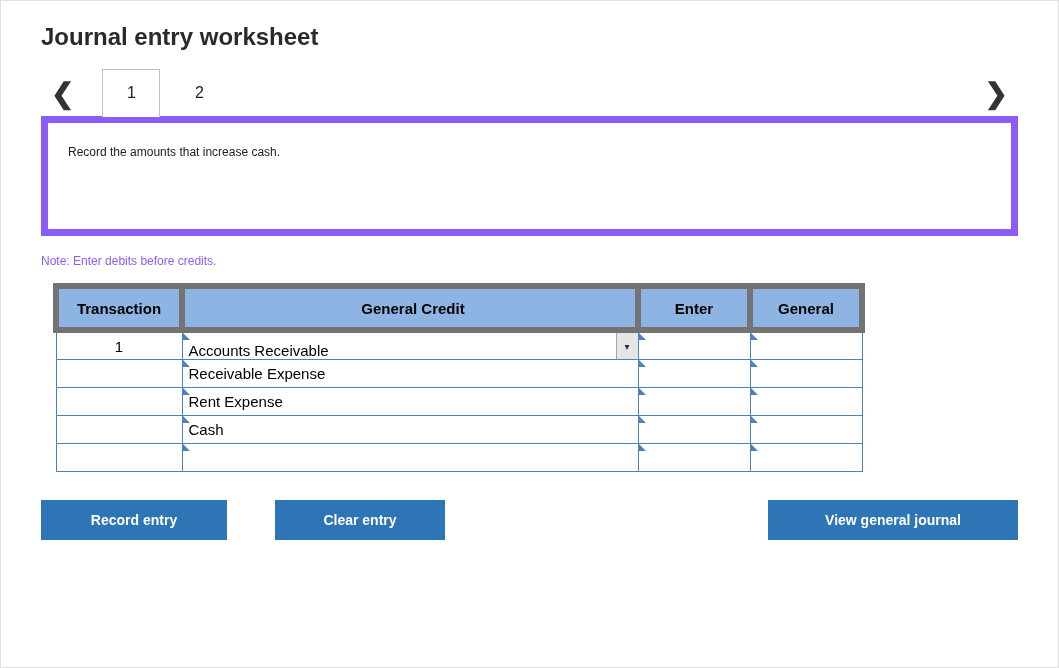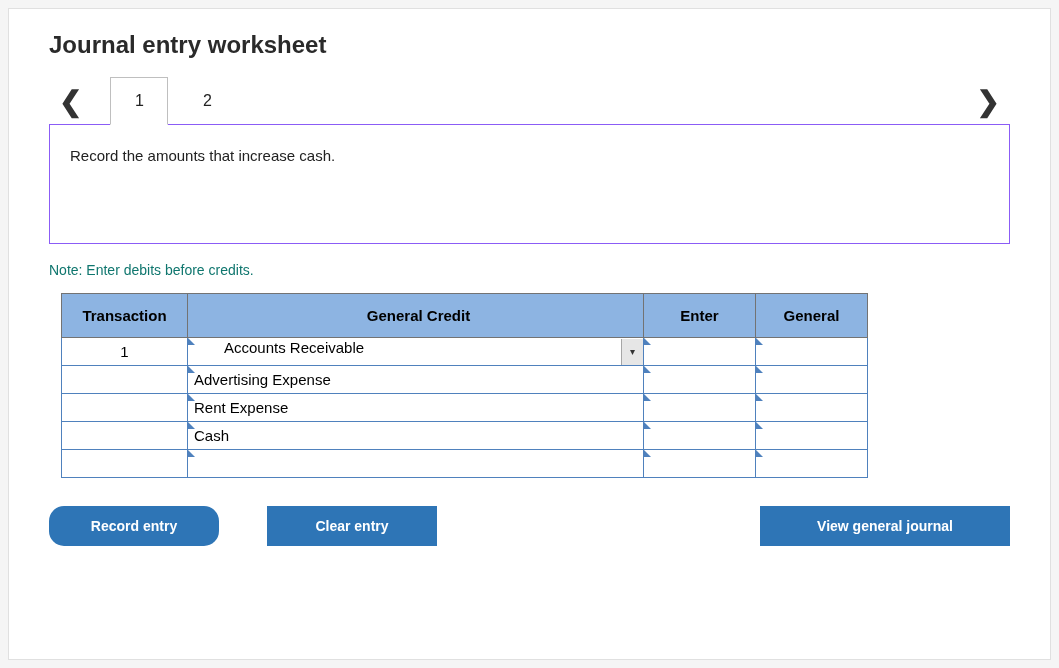--- a/index.html
+++ b/index.html
@@ -3,21 +3,20 @@
   <meta charset="utf-8">
   <style>
     * { box-sizing: border-box; margin: 0; padding: 0; }
     body {
       font-family: Verdana, Arial, sans-serif;
       background: #f0f0f0;
       padding: 0;
     }
     .outer {
       background: #f5f5f5;
-      padding: 8px;
       width: 1059px;
       height: 668px;
     }
     .container {
       background: #fff;
       padding: 22px 40px 30px 40px;
       height: 100%;
       border: 1px solid #e0e0e0;
     }
     .title {
@@ -57,39 +56,39 @@
       margin-right: 10px;
     }
     .tab.active {
       border: 1px solid #bfbfbf;
       border-bottom: 1px solid #fff;
       background: #fff;
       position: relative;
       z-index: 2;
     }
     .instruction-box {
-      border: 1px solid #8b5cf6;
+      border: 7px solid #8b5cf6;
       padding: 22px 20px 58px 20px;
       margin-top: -1px;
-      font-size: 15px;
+      font-size: 12px;
       color: #222;
       min-height: 120px;
     }
     .note {
-      color: #0f766e;
-      font-size: 14px;
+      color: #8b5cf6;
+      font-size: 12px;
       margin: 18px 0 15px 0;
     }
     .journal-table {
       border-collapse: collapse;
       margin-left: 12px;
     }
     .journal-table th {
       background: #8db4e2;
-      border: 1px solid #737373;
+      border: 6px solid #737373;
       font-weight: bold;
       font-size: 15px;
       color: #000;
       height: 44px;
     }
     .journal-table td {
       border: 1px solid #4f81bd;
       height: 28px;
       font-size: 15px;
       background: #fff;
@@ -105,24 +104,23 @@
       left: 0;
       top: 0;
       width: 0;
       height: 0;
       border-style: solid;
       border-width: 7px 0 0 7px;
       border-color: transparent transparent transparent #4f81bd;
     }
     .dropdown-cell {
       display: flex;
-      align-items: flex-start;
+      align-items: flex-end;
       justify-content: space-between;
       padding-right: 0;
-      margin-left: 30px;
     }
     .dd-text { flex: 1; padding-left: 0; }
     .dd-arrow {
       width: 22px;
       height: 26px;
       background: #e6e6e6;
       border-left: 1px solid #a6a6a6;
       display: flex;
       align-items: center;
       justify-content: center;
@@ -140,21 +138,21 @@
       color: #fff;
       font-weight: bold;
       font-size: 14px;
       border: none;
       cursor: pointer;
       height: 40px;
       display: flex;
       align-items: center;
       justify-content: center;
     }
-    .btn-record { width: 170px; border-radius: 15px; }
+    .btn-record { width: 186px; }
     .btn-clear { width: 170px; margin-left: 48px; }
     .btn-view { width: 250px; margin-left: auto; }
   </style>
 </head>
 <body>
 
 <div class="outer">
   <div class="container">
     <div class="title">Journal entry worksheet</div>
 
@@ -187,21 +185,21 @@
             <div class="dropdown-cell">
               <span class="dd-text">Accounts Receivable</span>
               <span class="dd-arrow">▾</span>
             </div>
           </td>
           <td class="col-db marker"></td>
           <td class="col-cr marker"></td>
         </tr>
         <tr>
           <td class="col-tx"></td>
-          <td class="col-gj marker">Advertising Expense</td>
+          <td class="col-gj marker">Receivable Expense</td>
           <td class="col-db marker"></td>
           <td class="col-cr marker"></td>
         </tr>
         <tr>
           <td class="col-tx"></td>
           <td class="col-gj marker">Rent Expense</td>
           <td class="col-db marker"></td>
           <td class="col-cr marker"></td>
         </tr>
         <tr>

